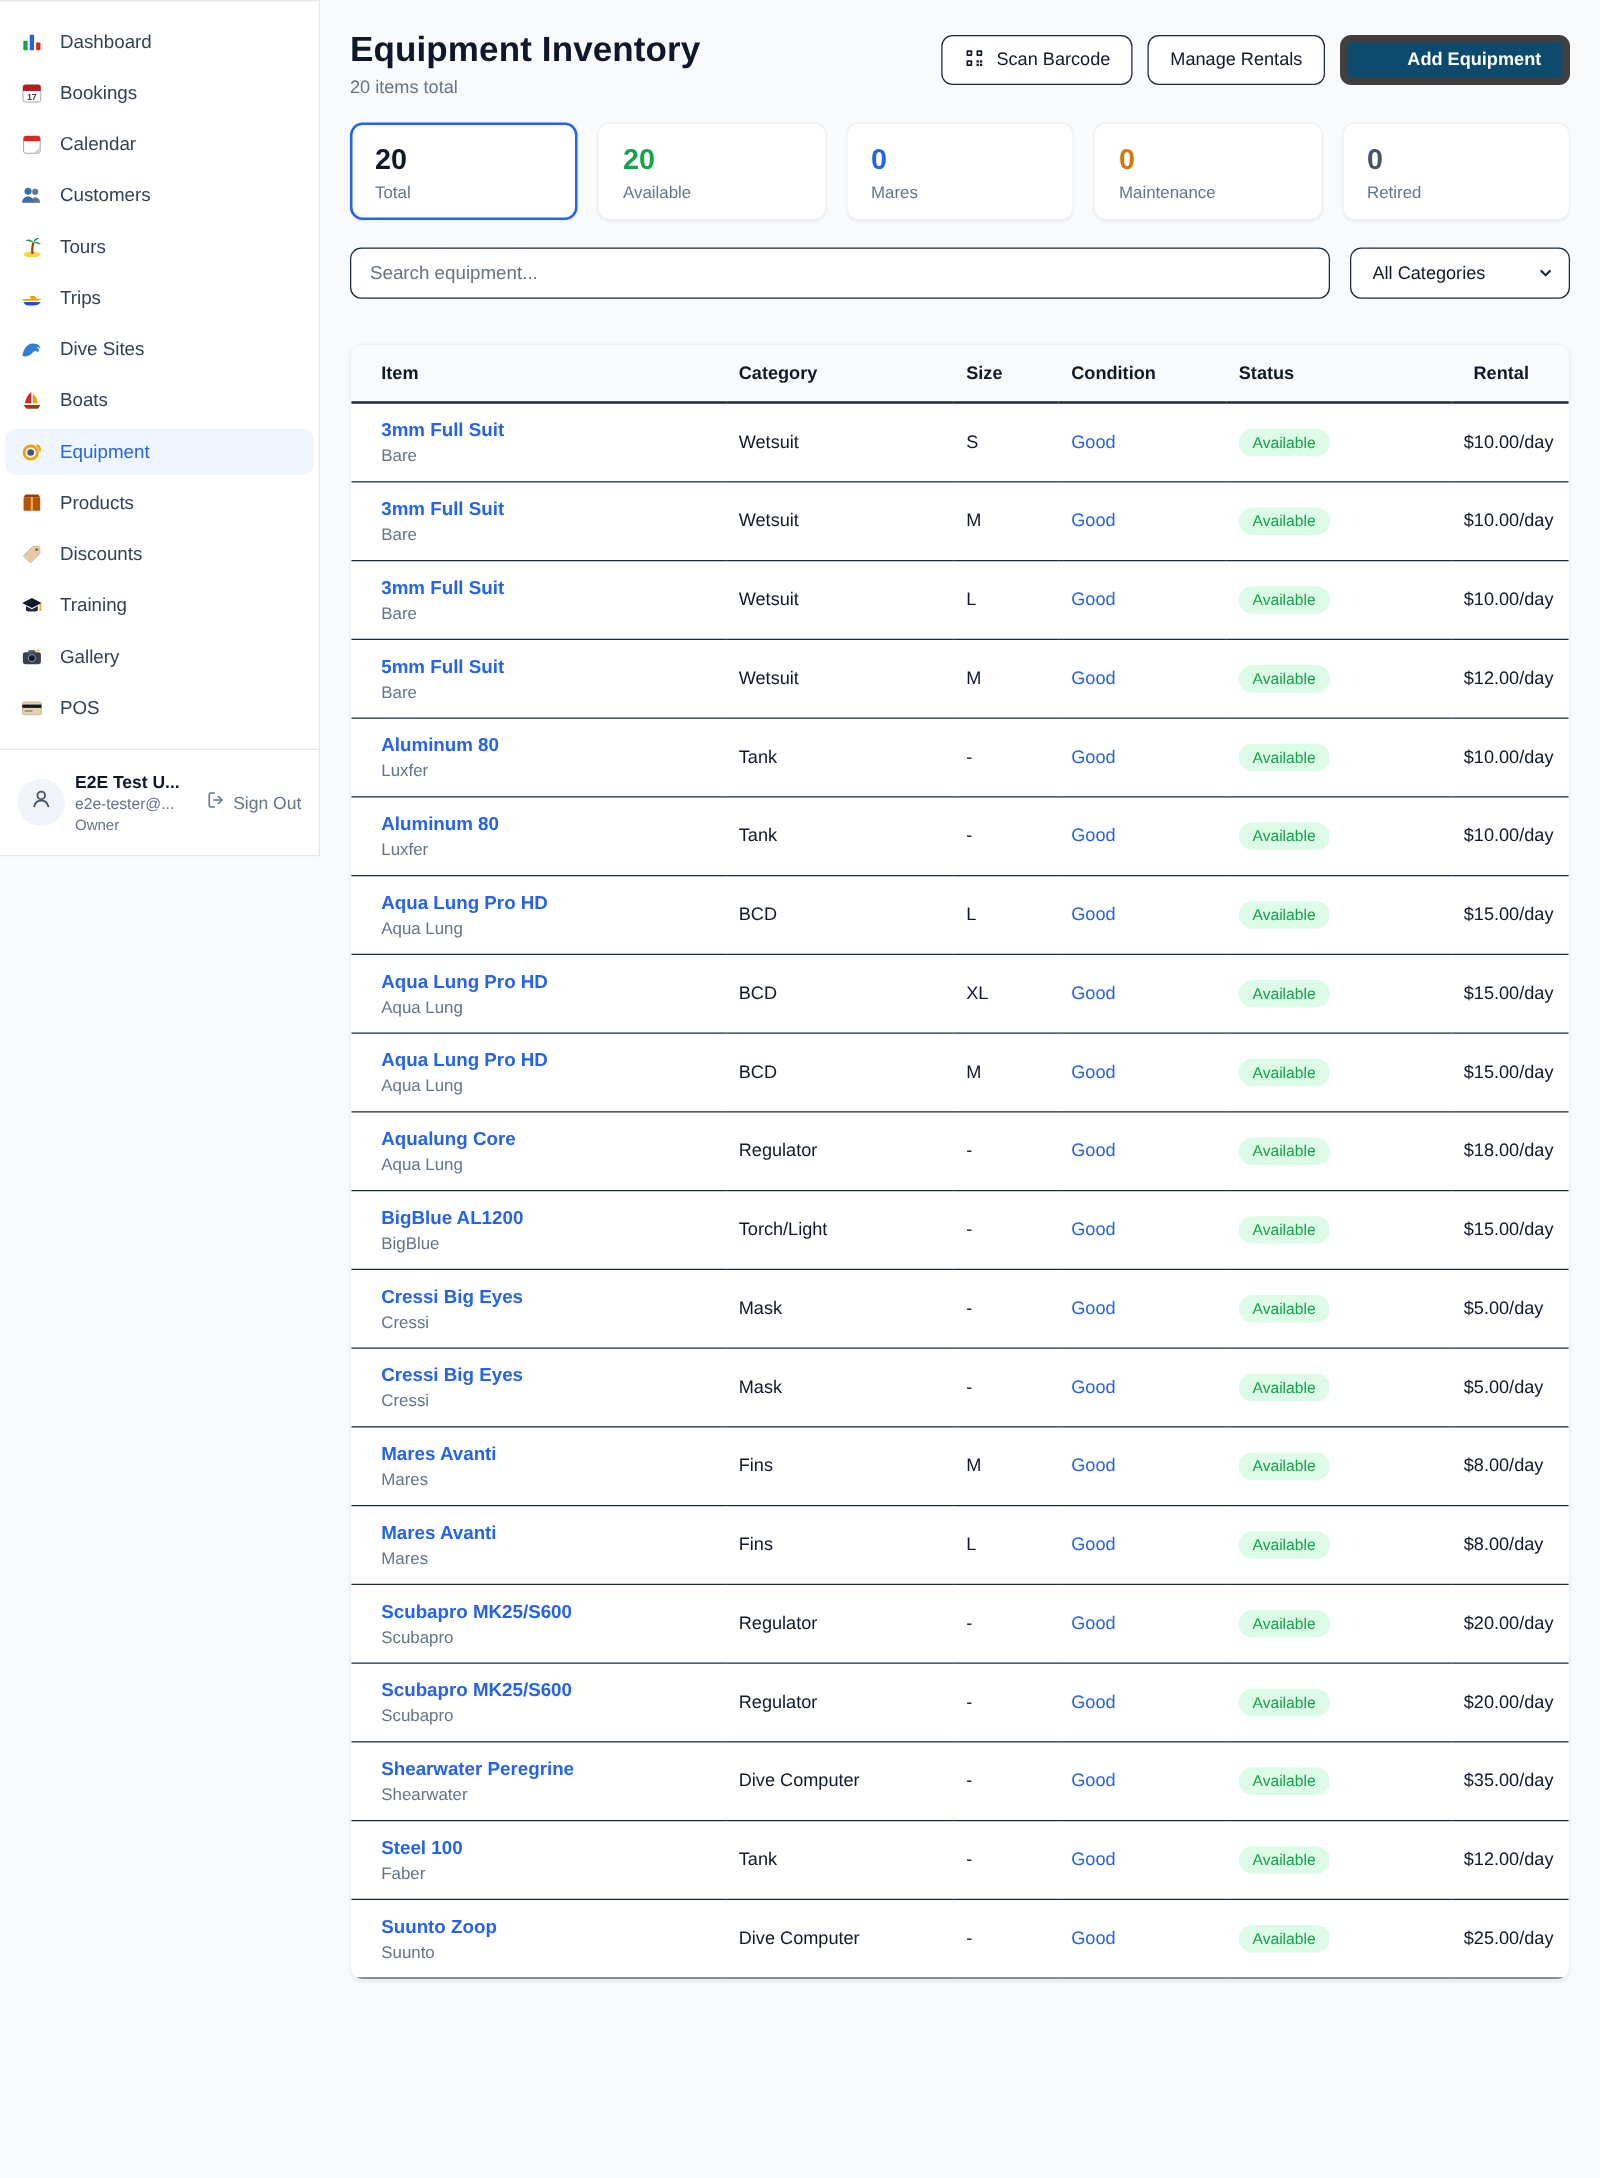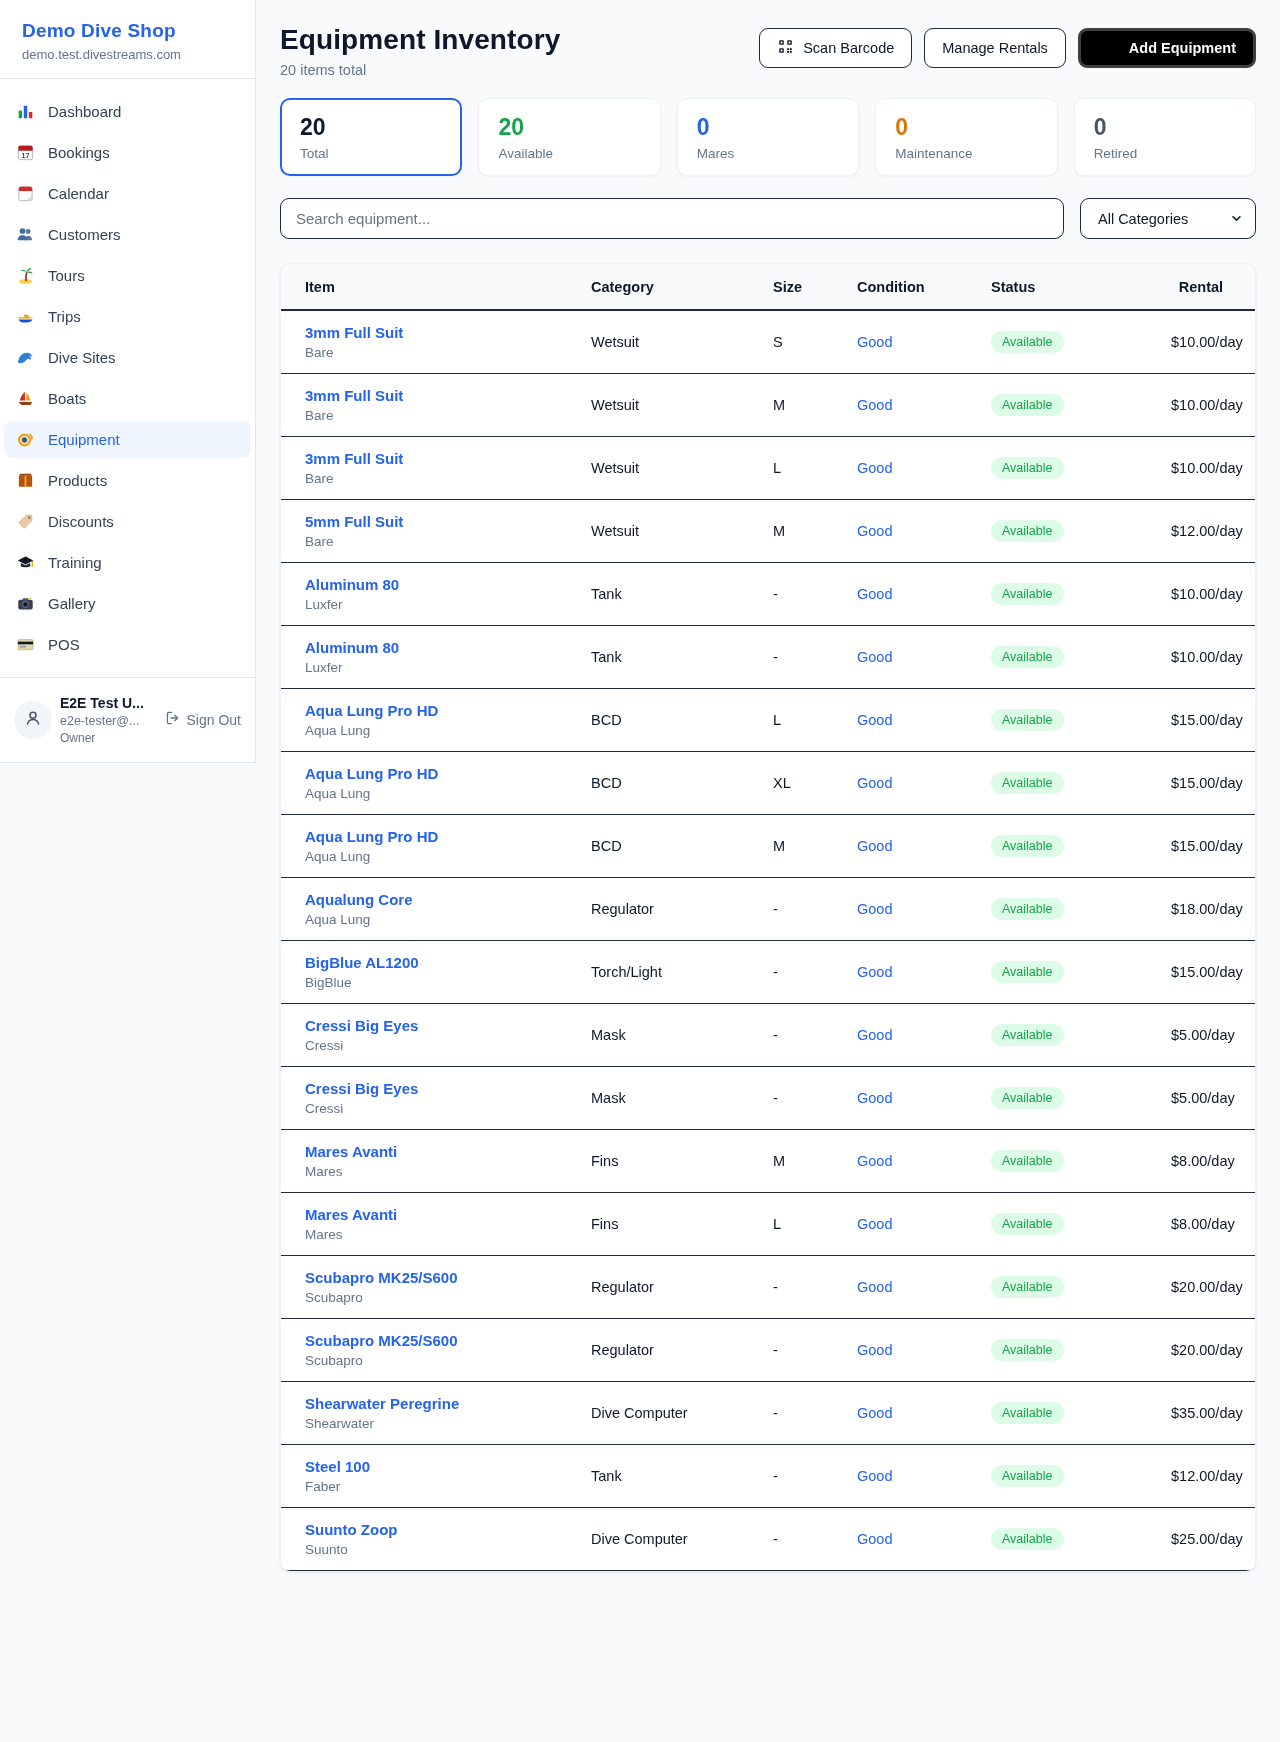--- a/index.html
+++ b/index.html
@@ -50,35 +50,35 @@
   .page-header { display:flex; align-items:flex-start; justify-content:space-between; margin-bottom:20px; }
   .page-title { font-size:28px; font-weight:800; color:#0f172a; letter-spacing:.1px; }
   .page-subtitle { font-size:14.5px; color:#64748b; margin-top:6px; }
   .header-actions { display:flex; gap:12px; align-items:center; padding-top:4px; }
   .btn {
     height:40px; display:inline-flex; align-items:center; gap:9px;
     padding:0 17px; border-radius:9px; font-family:inherit;
     font-size:14.5px; font-weight:500; cursor:pointer; white-space:nowrap;
   }
   .btn-outline { background:#ffffff; border:1px solid #1e293b; color:#0f172a; }
-  .btn-primary { background:#000000; border:3px solid #404040; color:#ffffff; font-weight:600;padding-left:48px; }
+  .btn-primary { background:#0c4a6e; border:6px solid #404040; color:#ffffff; font-weight:600;padding-left:48px; }
   .btn svg { width:17px; height:17px; }
 
   
   .stats-row { display:flex; gap:16px; margin-bottom:22px; }
   .stat-card {
     flex:1; background:#ffffff; border:1px solid #eef1f5; border-radius:10px;
     padding:15px 19px 14px; box-shadow:0 1px 2px rgba(15,23,42,.05); cursor:pointer;
   }
   .stat-card.selected { border:2px solid #2563eb; padding:14px 18px 13px; }
   .stat-value { font-size:23px; font-weight:800; line-height:1.15; }
   .stat-label { font-size:13.5px; color:#64748b; margin-top:6px; }
 
   
-  .filter-row { display:flex; gap:16px; margin-bottom:24px; }
+  .filter-row { display:flex; gap:16px; margin-bottom:36px; }
   .search-input {
     flex:1; height:41px; border:1px solid #1e293b; border-radius:9px;
     padding:0 15px; font-family:inherit; font-size:15px; color:#0f172a; background:#fff;
   }
   .search-input::placeholder { color:#6b7280; }
   .select-wrap { position:relative; width:176px; flex:0 0 176px; }
   .select-wrap select {
     width:100%; height:41px; border:1px solid #1e293b; border-radius:9px;
     background:#fff; font-family:inherit; font-size:14.5px; color:#0f172a;
     padding:0 34px 0 17px; appearance:none; -webkit-appearance:none; cursor:pointer;
@@ -108,24 +108,20 @@
     font-size:12.5px; font-weight:500; padding:4px 11px; border-radius:999px;
   }
   .td-price { text-align:right; padding-right:24px !important; }
 </style>
 </head>
 <body>
 
 <div class="app">
 
   <aside class="sidebar">
-    <div class="brand-block">
-      <div class="brand">Demo Dive Shop</div>
-      <div class="brand-domain">demo.test.divestreams.com</div>
-    </div>
     <div class="divider"></div>
 
     <nav class="nav">
 
         <div class="nav-item">
           <span class="nav-icon">
             <svg viewBox="0 0 20 20">
               <rect x="2.8" y="9" width="3.6" height="8" rx=".6" fill="#16a34a"></rect>
               <rect x="8.2" y="4" width="3.6" height="13" rx=".6" fill="#2563eb"></rect>
               <rect x="13.6" y="10.5" width="3.6" height="6.5" rx=".6" fill="#dc2626"></rect>

